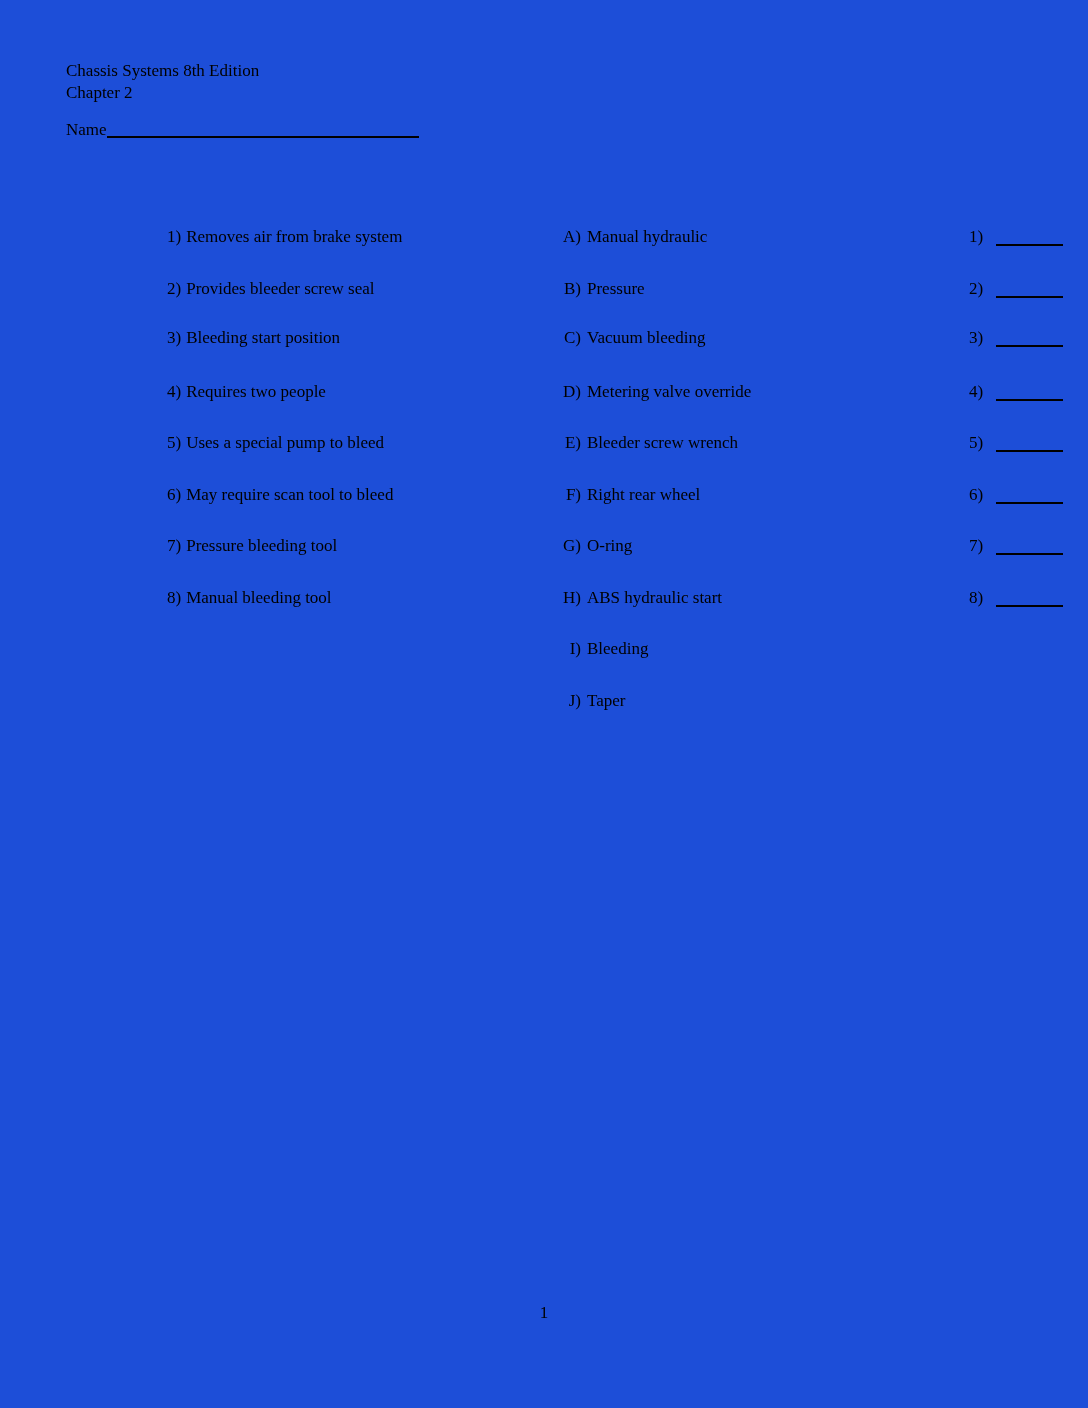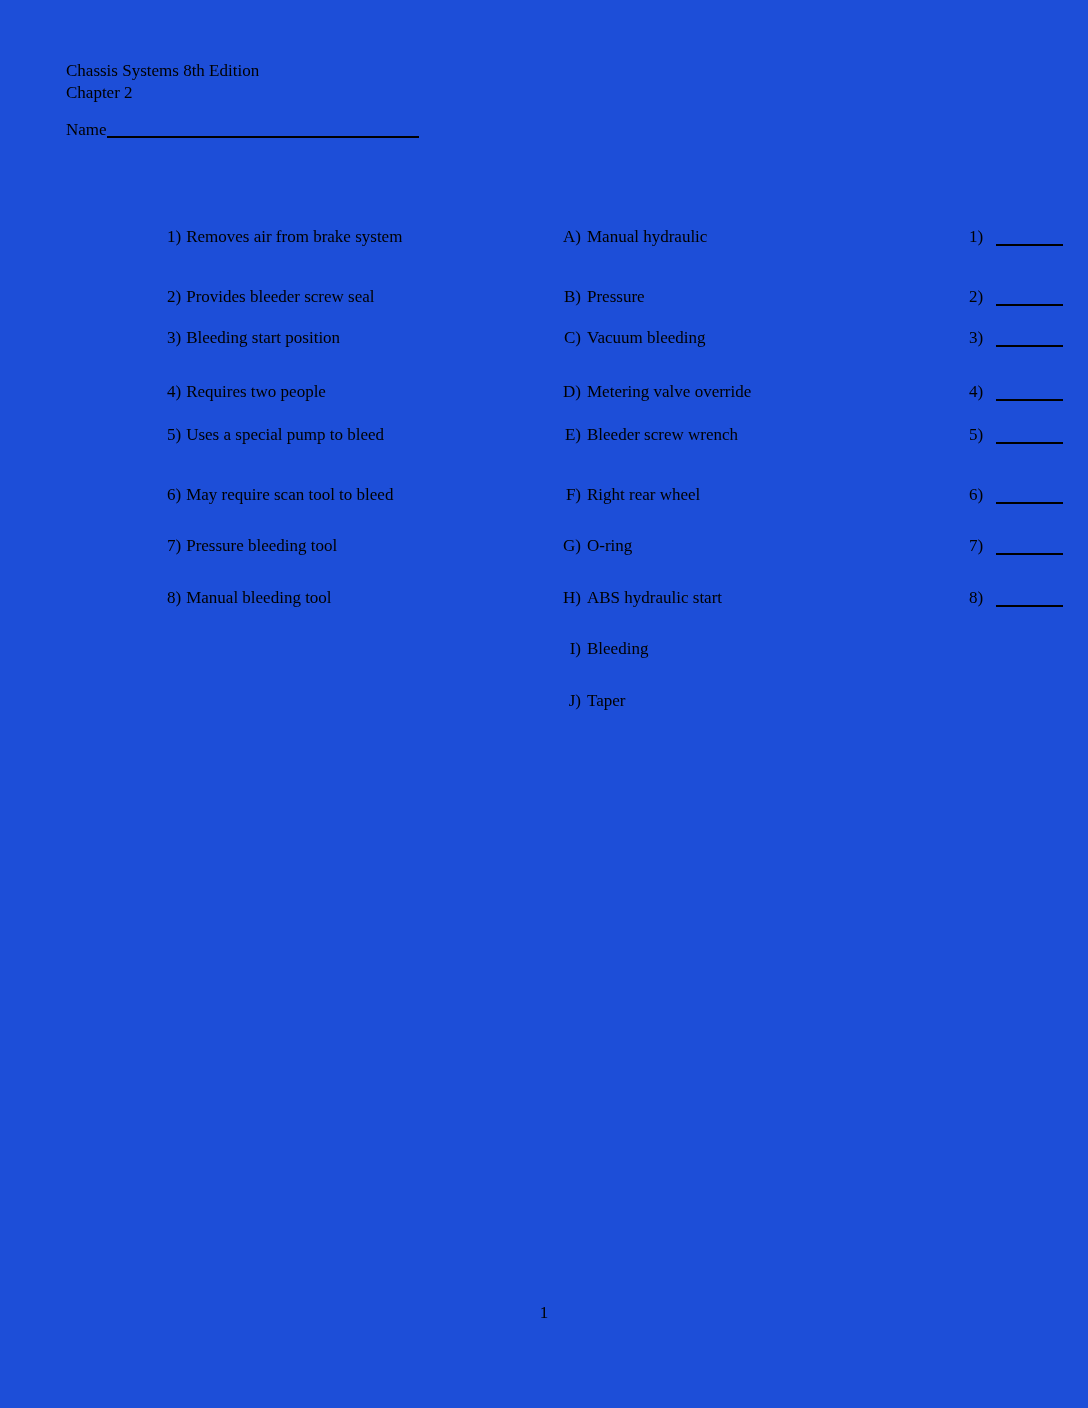--- a/index.html
+++ b/index.html
@@ -122,21 +122,21 @@
 
     <div class="row" style="top:0px">
       <div class="c1"><span class="num">1)</span><span class="txt">Removes air from brake system</span></div>
       <div class="c2">
           <span class="letter">A)</span>
           <span class="txt">Manual hydraulic</span>
         </div>
       <div class="ans"><span class="num">1)</span><span class="blank"></span></div>
     </div>
 
-    <div class="row" style="top:60px">
+    <div class="row" style="top:52px">
       <div class="c1"><span class="num">2)</span><span class="txt">Provides bleeder screw seal</span></div>
       <div class="c2">
           <span class="letter">B)</span>
           <span class="txt">Pressure</span>
         </div>
       <div class="ans"><span class="num">2)</span><span class="blank"></span></div>
     </div>
 
     <div class="row" style="top:101px">
       <div class="c1"><span class="num">3)</span><span class="txt">Bleeding start position</span></div>
@@ -149,21 +149,21 @@
 
     <div class="row" style="top:155px">
       <div class="c1"><span class="num">4)</span><span class="txt">Requires two people</span></div>
       <div class="c2">
           <span class="letter">D)</span>
           <span class="txt">Metering valve override</span>
         </div>
       <div class="ans"><span class="num">4)</span><span class="blank"></span></div>
     </div>
 
-    <div class="row" style="top:198px">
+    <div class="row" style="top:206px">
       <div class="c1"><span class="num">5)</span><span class="txt">Uses a special pump to bleed</span></div>
       <div class="c2">
           <span class="letter">E)</span>
           <span class="txt">Bleeder screw wrench</span>
         </div>
       <div class="ans"><span class="num">5)</span><span class="blank"></span></div>
     </div>
 
     <div class="row" style="top:258px">
       <div class="c1"><span class="num">6)</span><span class="txt">May require scan tool to bleed</span></div>

